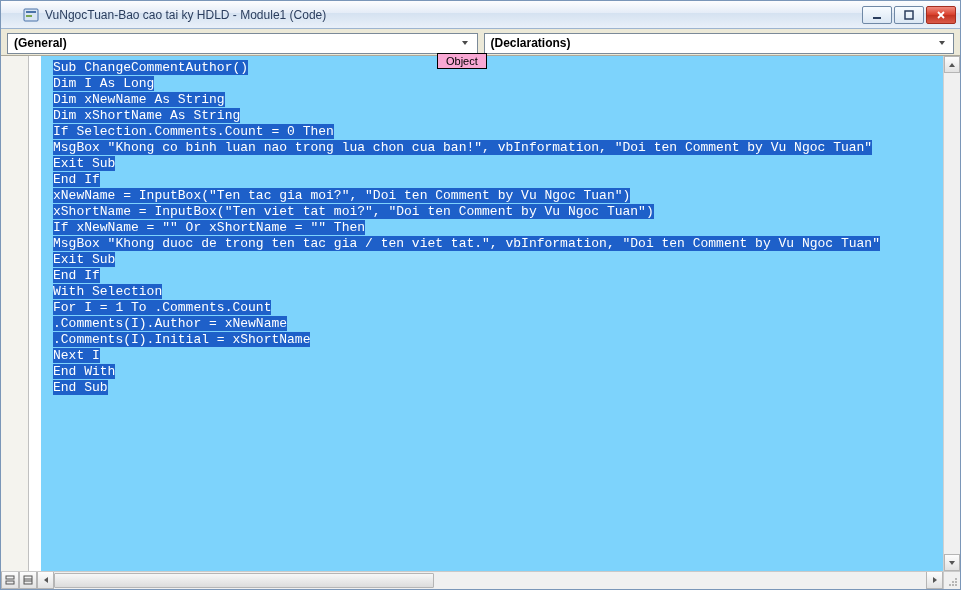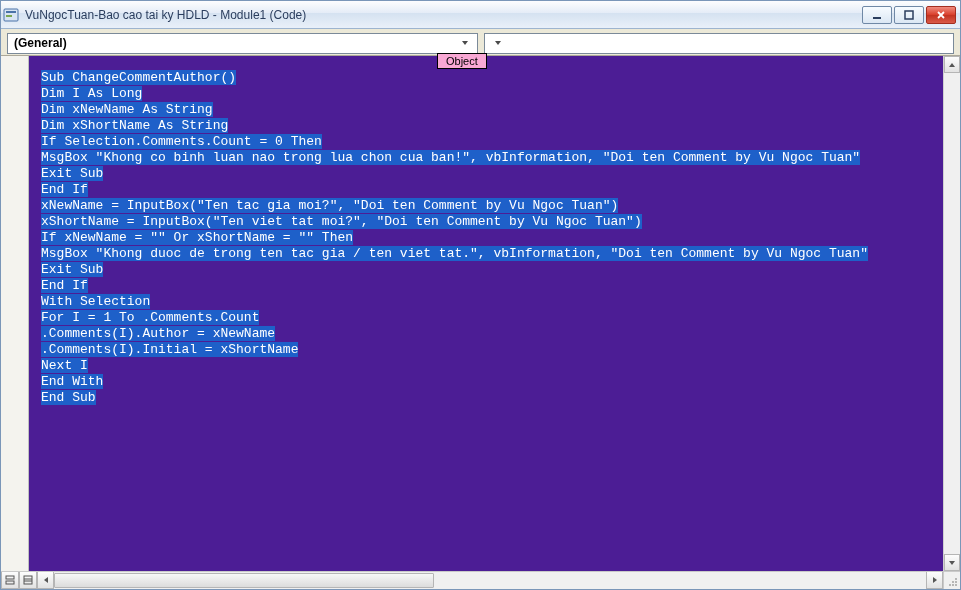--- a/index.html
+++ b/index.html
@@ -14,21 +14,21 @@
     border: 1px solid #7a96b8;
   }
 
   
   .titlebar {
     height: 28px;
     background: linear-gradient(#fdfdfe, #e4ecf7 45%, #d5e2f1 46%, #e9f0f9);
     border-bottom: 1px solid #9db4cf;
     display: flex;
     align-items: center;
-    padding: 0 4px 0 2px;
+    padding: 0 4px 0 22px;
     position: relative;
   }
   .app-icon {
     width: 16px; height: 16px;
     margin-right: 6px;
     display: inline-flex; align-items:center; justify-content:center;
   }
   .app-icon svg { width:16px; height:16px; }
   .title-text {
     color: #2b3e5e;
@@ -113,22 +113,23 @@
   .margin-bar {
     width: 28px;
     background:#f4f3ee;
     border-right:1px solid #c0c0c0;
     position:relative;
   }
   .code-pane {
     flex:1;
     position:relative;
     overflow:hidden;
-    background:#4c1d95;
-    padding-top:14px;
+    background:#7dd3fc;
+    padding-top:4px;
+    margin-left:12px;
   }
   .code-lines {
     font-family: Consolas, "Courier New", monospace;
     font-size: 13px;
     line-height: 16px;
     white-space: pre;
     padding-left: 12px;
   }
   .code-lines .sel {
     background:#1e60c9;
@@ -242,20 +243,21 @@
 <div class="dropdown-row">
   <div class="combo">
     <span class="combo-text">(General)</span>
     <span class="chev">
       <svg viewBox="0 0 8 8">
           <path d="M1 2 L4 6 L7 2 Z" fill="currentColor"></path>
         </svg>
     </span>
   </div>
   <div class="combo">
+    <span class="combo-text">(Declarations)</span>
     <span class="chev">
       <svg viewBox="0 0 8 8">
           <path d="M1 2 L4 6 L7 2 Z" fill="currentColor"></path>
         </svg>
     </span>
   </div>
   <div class="tooltip-box">Object</div>
 </div>
 
 <div class="editor-frame">

